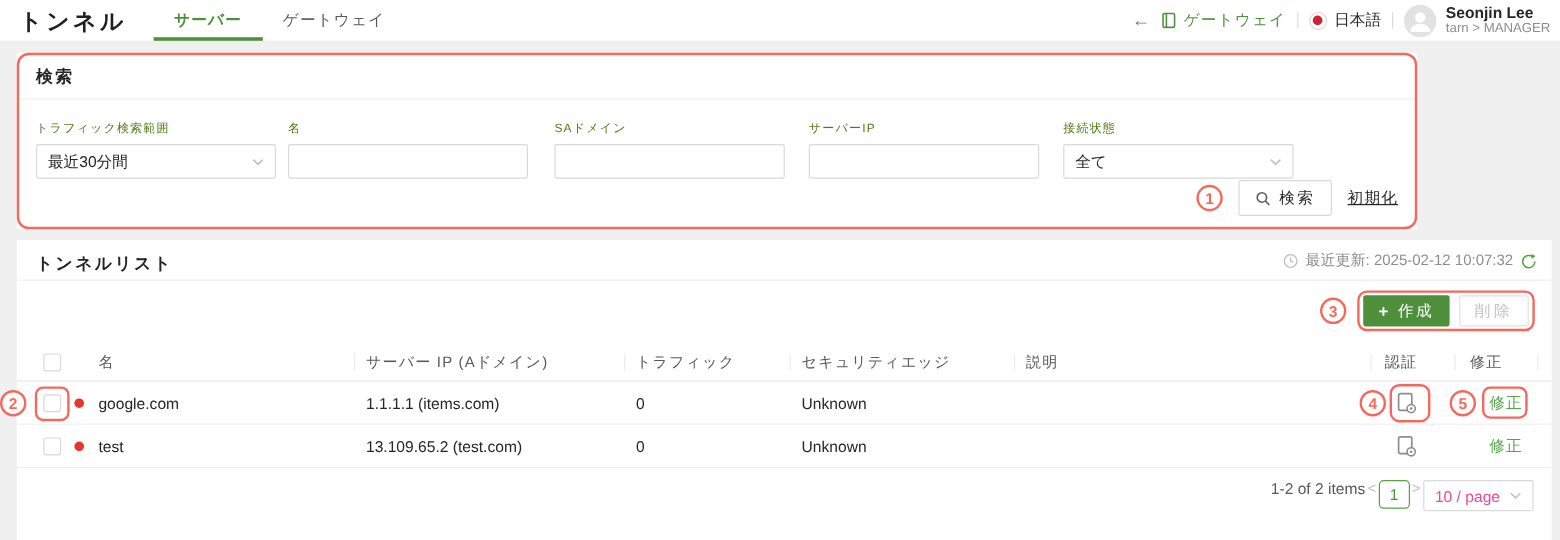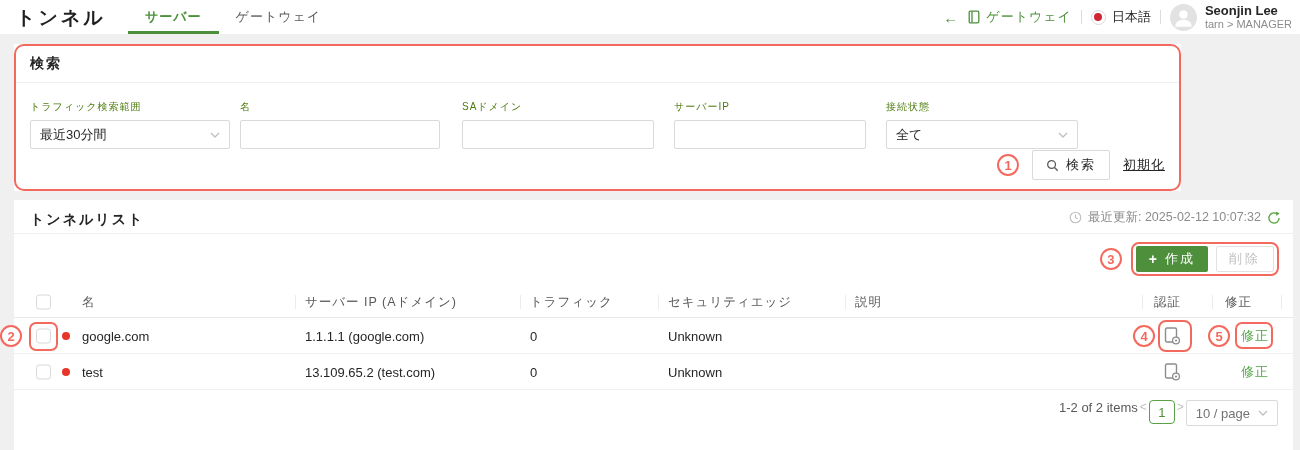--- a/index.html
+++ b/index.html
@@ -65,21 +65,21 @@
   .status-dot { position:absolute; top:50%; transform:translateY(-50%); width:8px; height:8px; border-radius:50%; background:#e8352c; }
   .auth-btn { position:absolute; top:50%; transform:translateY(-50%); cursor:pointer; display:flex; }
   .edit-link { color:#55a649; letter-spacing:1px; cursor:pointer; }
   .c-check{left:22px;} .c-dot{left:48px;} .c-name{left:68px;} .c-ip{left:291px;}
   .c-traffic{left:516px;} .c-edge{left:654px;} .c-desc{left:841px;}
   .c-authh{left:1140px;} .c-auth{left:1150px;} .c-edith{left:1211px;} .c-edit{left:1227px;}
   
   .pagination { position:absolute; right:15px; top:200px; height:26px; display:flex; gap:0; font-size:13px; color:#595959; }
   .pg-arrow { color:#bfbfbf; font-size:12px; cursor:pointer; padding:0 2px; }
   .pg-page { min-width:26px; height:24px; border:1px solid #5a9e46; border-radius:4px; color:#4e8f3c; display:flex; align-items:center; justify-content:center; font-size:13px; cursor:pointer; background:#fff; }
-  .pg-size { height:26px; border:1px solid #d9d9d9; border-radius:2px; background:#fff; display:flex; align-items:center; gap:8px; padding:0 9px; font-size:13px; color:#737373; cursor:pointer; }
+  .pg-size { height:26px; border:1px solid #d9d9d9; border-radius:2px; background:#fff; display:flex; align-items:center; gap:8px; padding:0 9px; font-size:13px; color:#ec4899; cursor:pointer; }
   
   .ann-circle { position:absolute; width:22px; height:22px; border:2px solid #f4695e; border-radius:50%; background:#fff; color:#f4695e; font-size:13px; font-weight:bold; display:flex; align-items:center; justify-content:center; z-index:30; }
   .ann-frame { position:absolute; border:2px solid #f4695e; border-radius:10px; pointer-events:none; z-index:25; }
   .ann-inline-circle { position:static; width:22px; height:22px; border:2px solid #f4695e; border-radius:50%; background:#fff; color:#f4695e; font-size:13px; font-weight:bold; display:flex; align-items:center; justify-content:center; flex:none; }
   .ann-btn-frame { border:2px solid #f4695e; border-radius:8px; padding:2px 3px; display:flex; gap:8px; align-items:center; }
 </style>
 </head>
 <body>
 
 <div class="page">
@@ -236,21 +236,21 @@
       <span class="vsep" style="left:831px;"></span>
       <span class="vsep" style="left:1128px;"></span>
       <span class="vsep" style="left:1198px;"></span>
       <span class="vsep" style="left:1267px;"></span>
     </div>
 
     <div class="trow row1">
       <span class="checkbox c-check"></span>
       <span class="status-dot c-dot"></span>
       <span class="cell c-name">google.com</span>
-      <span class="cell c-ip">1.1.1.1  (google.com)</span>
+      <span class="cell c-ip">1.1.1.1  (items.com)</span>
       <span class="cell c-traffic">0</span>
       <span class="cell c-edge">Unknown</span>
       <span class="cell c-desc"></span>
       <span class="auth-btn c-auth">
         <svg width="17" height="19" viewBox="0 0 17 19">
             <rect x="1.5" y="1.5" width="11" height="14" rx="1.5" fill="none" stroke="#8c8c8c" stroke-width="1.4"></rect>
             <circle cx="12" cy="14" r="3.4" fill="#fff" stroke="#8c8c8c" stroke-width="1.3"></circle>
             <circle cx="12" cy="14" r="1.1" fill="#8c8c8c"></circle>
           </svg>
       </span>

